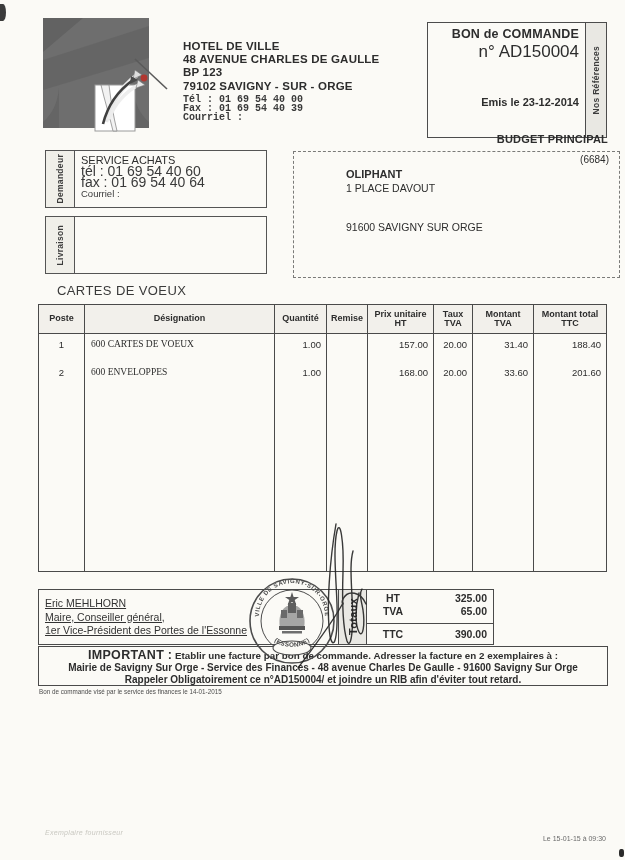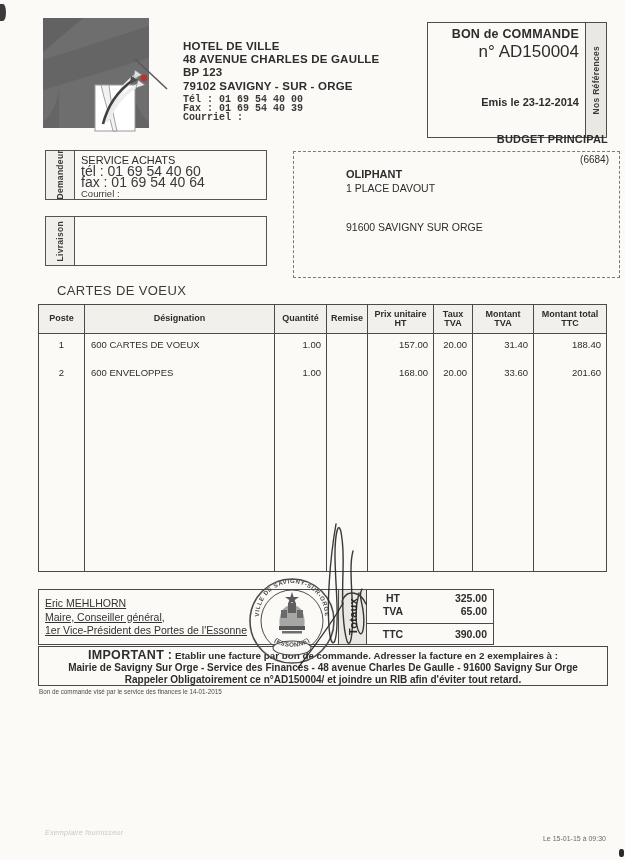--- a/index.html
+++ b/index.html
@@ -27,40 +27,40 @@
   
   .budget-label{right:17px;top:133px;font-weight:bold;font-size:11px;letter-spacing:.2px;}
   
   .dashed-box{left:293px;top:151px;width:327px;height:127px;border:1.3px dashed #7a7a78;box-sizing:border-box;}
   .budget-code{position:absolute;top:2px;right:10px;font-size:10px;}
   .recipient{position:absolute;left:52px;top:16px;}
   .rc-name{font-weight:bold;font-size:11px;}
   .rc-street{font-size:10.5px;margin-top:2px;}
   .rc-city{font-size:10.5px;margin-top:27px;}
   
-  .side-box{left:45px;width:222px;height:50px;border:1.1px solid #545454;box-sizing:border-box;display:flex;}
+  .side-box{left:45px;width:222px;height:58px;border:1.1px solid #545454;box-sizing:border-box;display:flex;}
   .side-box.demandeur{top:150px;}
   .side-box.livraison{top:216px;}
   .strip{width:29px;background:#f0efe9;border-right:1.1px solid #545454;box-sizing:border-box;display:flex;align-items:center;justify-content:center;flex:none;}
   .side-content{padding:3px 6px;line-height:12px;}
   .sc-service{font-size:11px;}
   .sc-line{font-size:14px;color:#3a3a3a;line-height:10.5px;}
   .sc-courriel{font-size:9.5px;color:#3a3a3a;margin-top:1px;}
   
   .subject{left:57px;top:283px;font-size:13px;color:#3a3a3a;letter-spacing:.4px;}
   
   .po-table{left:38px;top:304px;width:569px;height:268px;border:1.2px solid #4a4a4a;box-sizing:border-box;display:grid;
     grid-template-columns:46px 190px 52px 41px 66px 39px 61px 1fr;grid-template-rows:29px 25px 1fr;}
   .th{background:#f2f0eb;border-bottom:1.2px solid #4a4a4a;border-right:1px solid #4a4a4a;box-sizing:border-box;
     display:flex;flex-direction:column;align-items:center;justify-content:center;font-weight:bold;font-size:9px;line-height:9.5px;text-align:center;}
   .th.last{border-right:none;}
   .td{border-right:1px solid #4a4a4a;box-sizing:border-box;font-size:9.5px;}
   .td.last{border-right:none;}
   .td.center{text-align:center;padding-top:5px;}
-  .td.left{padding:5px 0 0 6px;}
+  .td.left{padding:5px 0 0 6px;font-family:Liberation Serif, serif;}
   .td.num{text-align:right;padding:5px 5px 0 0;}
   .td.r2{padding-top:8px;}
   
   .sig-row{left:38px;top:589px;width:456px;height:56px;border:1.2px solid #4a4a4a;box-sizing:border-box;display:flex;}
   .sig-area{flex:1;position:relative;}
   .sig-text{position:absolute;left:6px;top:7px;line-height:13.5px;font-size:10.5px;color:#333;}
   .sig-text div{text-decoration:underline;}
   .totaux-strip{width:29px;flex:none;background:#e9e8e3;border-left:1.2px solid #4a4a4a;border-right:1.2px solid #4a4a4a;box-sizing:border-box;display:flex;align-items:center;justify-content:center;}
   .totaux-strip .v-text{font-size:11px;color:#2f2f2f;}
   .totals{width:126px;flex:none;display:flex;flex-direction:column;}

